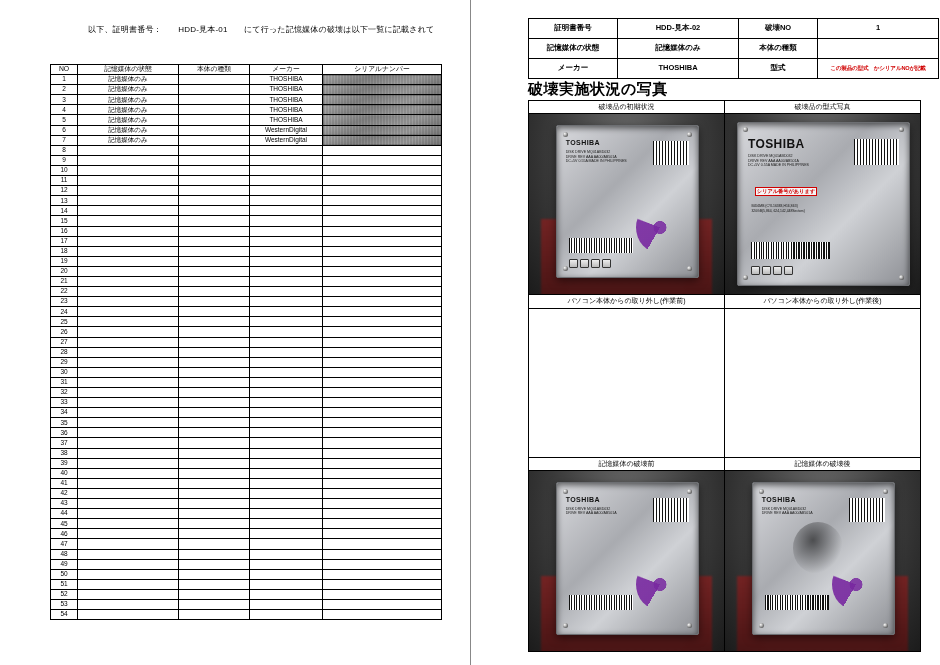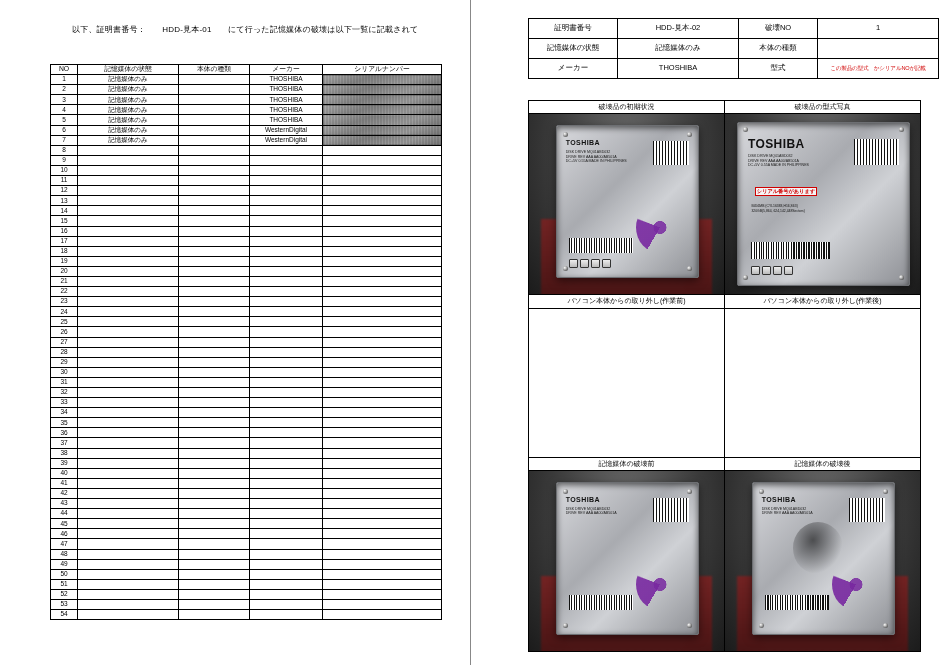--- a/index.html
+++ b/index.html
@@ -30,21 +30,21 @@
   }
 
   
   .left {
     position: absolute;
     left: 0; top: 0;
     width: 470px; height: 665px;
   }
   .intro {
     position: absolute;
-    left: 72px;
+    left: 88px;
     top: 24px;
     width: 360px;
     font-size: 8px;
     line-height: 1.55;
     letter-spacing: 0.2px;
   }
   .intro .seg { white-space: pre; }
 
   .list-table {
     position: absolute;
@@ -97,20 +97,21 @@
     table-layout: fixed;
     font-size: 7.5px;
   }
   .info-table td {
     border: 1px solid #000;
     height: 19px;
     text-align: center;
     vertical-align: middle;
     padding: 0 2px;
     line-height: 1.15;
+    font-weight: bold;
   }
   .info-lbl { width: 84px; }
   .info-val { width: 116px; }
   .info-lbl2 { width: 74px; }
   .info-val2 { width: 116px; }
   .red-note {
     color: #d00000;
     font-size: 5.6px;
     letter-spacing: -0.2px;
   }
@@ -704,20 +705,21 @@
       </tr>
       <tr>
         <td class="info-lbl">メーカー</td>
         <td class="info-val">THOSHIBA</td>
         <td class="info-lbl2">型式</td>
         <td class="info-val2 red-note">この製品の型式　かシリアルNOが記載</td>
       </tr>
     </tbody>
       </table>
 
+    <div class="section-title">破壊実施状況の写真</div>
 
     <table class="photo-grid">
       <tbody>
           <tr>
         <td>
           <div class="cap">破壊品の初期状況</div>
           <div class="photo-box">
             <div class="hdd-scene">
               <div class="plate-red"></div>
               <div class="hdd-body">

